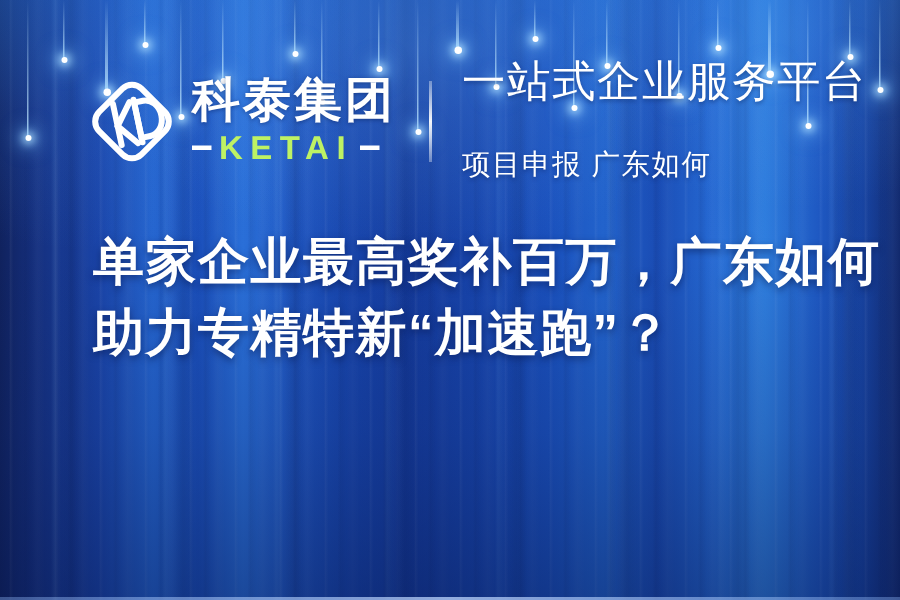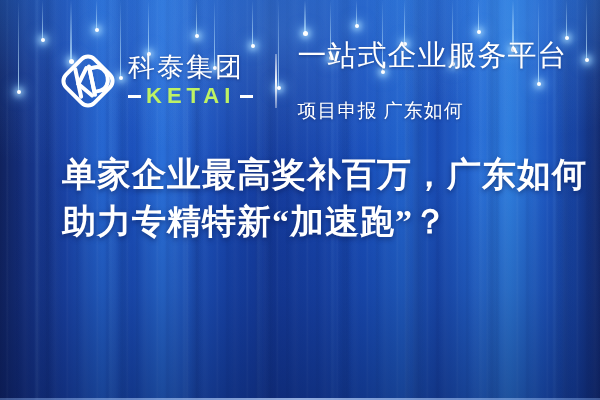--- a/index.html
+++ b/index.html
@@ -130,22 +130,22 @@
     height: 60px;
     flex: 0 0 60px;
   }
   .logo-text {
     margin-left: 10px;
     display: flex;
     flex-direction: column;
     justify-content: center;
   }
   .logo-cn {
-    font-size: 27px;
-    font-weight: normal;
+    font-size: 32px;
+    font-weight: bold;
     color: #ffffff;
     letter-spacing: 2px;
     line-height: 1.05;
     white-space: nowrap;
     text-shadow: 0 1px 3px rgba(5,20,70,.45);
   }
   .logo-en-row {
     display: flex;
     align-items: center;
     margin-top: 2px;
@@ -196,21 +196,20 @@
     white-space: nowrap;
     text-shadow: 0 1px 3px rgba(5,20,70,.4);
   }
 
   
   .title-block {
     position: absolute;
     left: 62px;
     top: 152px;
     width: 500px;
-    font-family: Liberation Serif, serif;
   }
   .title-line {
     font-size: 34px;
     font-weight: bold;
     color: #ffffff;
     letter-spacing: 1px;
     line-height: 1.38;
     white-space: nowrap;
     text-shadow: 0 2px 5px rgba(5,18,65,.5);
   }

